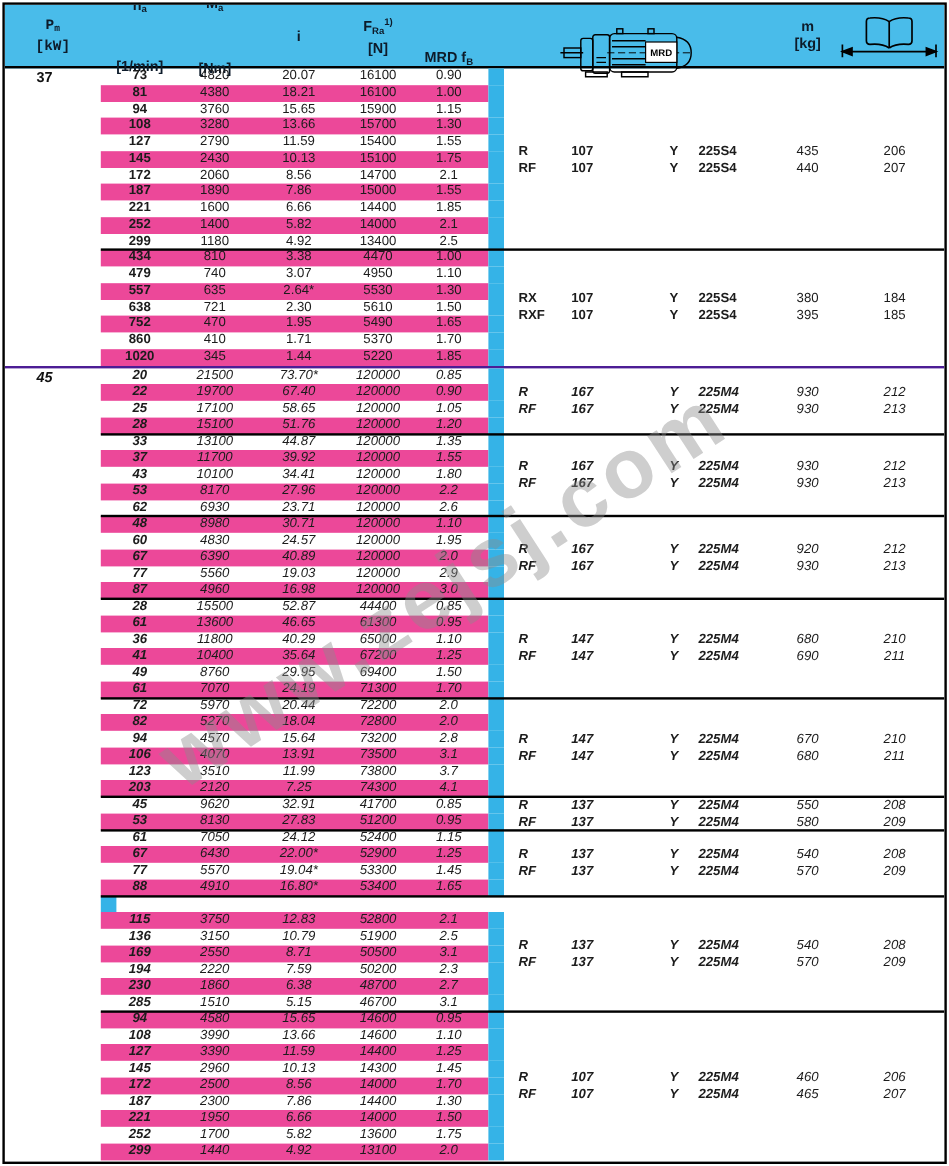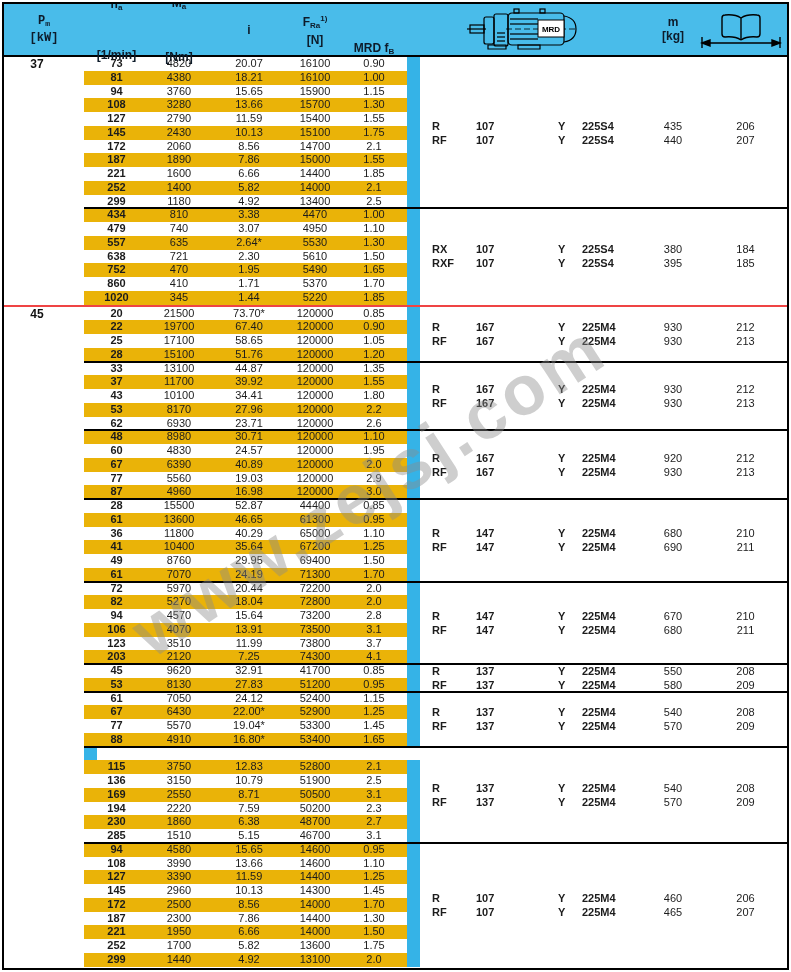--- a/index.html
+++ b/index.html
@@ -9,37 +9,37 @@
          box-sizing:border-box;overflow:hidden;background:#fff;}
   
   .thead{position:relative;height:51px;background:#49BCEA;border-bottom:2px solid #000;
          display:flex;color:#0d1b2a;}
   .hcell{display:flex;flex-direction:column;align-items:center;justify-content:center;
          font-weight:700;font-size:12px;line-height:14px;}
   .hcell sub{font-size:8px;vertical-align:-2px;}
   .hcell sup{font-size:8px;vertical-align:5px;}
   .h-pm{width:80px;font-family:Liberation Mono, monospace;} .h-na{width:65px;gap:33px;} .h-ma{width:60px;gap:36px;} .h-i{width:80px;}
   .h-fra{width:52px;align-items:center;} .h-mrd{width:66px;margin-top:40px;}
-  .h-motor{position:absolute;left:462px;top:3px;width:122px;height:45px;}
+  .h-motor{position:absolute;left:462px;top:18px;width:122px;height:45px;}
   .h-m{position:absolute;left:639px;top:11px;width:60px;text-align:center;font-weight:700;
        font-size:12px;line-height:14px;}
   .h-book{position:absolute;left:695px;top:8px;width:84px;height:36px;}
   
   .tbody{position:relative;}
   .section{position:relative;}
-  .section + .section{border-top:2px solid #ef4444;}
+  .section + .section{border-top:2px solid #4c1d95;font-style:italic;}
   .pm-label{position:absolute;top:1px;left:0;width:66px;text-align:center;
             font-weight:700;font-size:12px;line-height:13.75px;color:#111;}
   .block{position:relative;}
   .block.bl::before{content:"";position:absolute;left:80px;right:0;top:-1px;
                     border-top:2px solid #000;z-index:3;}
   .row{display:flex;height:13.75px;line-height:13.75px;font-size:11px;color:#1c1c1c;}
   .c-pm{width:80px;}
   .stripe{display:flex;width:323px;}
-  .row.striped .stripe{background:#eab308;}
+  .row.striped .stripe{background:#ec4899;}
   .c-na{width:65px;text-align:center;font-weight:700;}
   .c-ma{width:60px;text-align:center;}
   .c-i{width:80px;text-align:center;}
   .c-fra{width:52px;text-align:center;}
   .c-mrd{width:66px;text-align:center;}
   .c-sep{width:13px;background:#35B3E7;}
   .c-fill{flex:1;}
   .motors{position:absolute;left:416px;top:50%;transform:translateY(-50%);
           width:367px;z-index:2;}
   .mline{display:flex;height:14px;line-height:14px;font-size:11px;color:#1c1c1c;}

